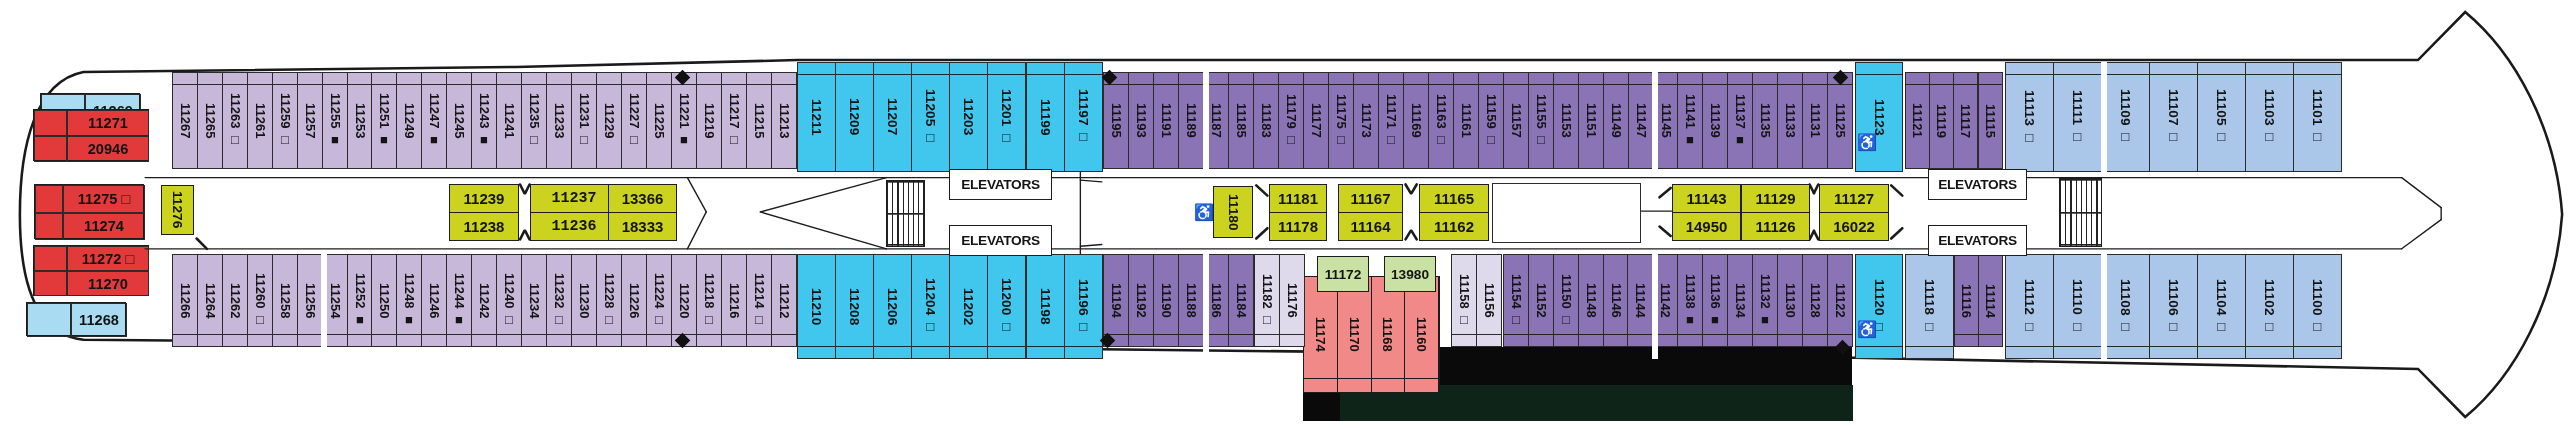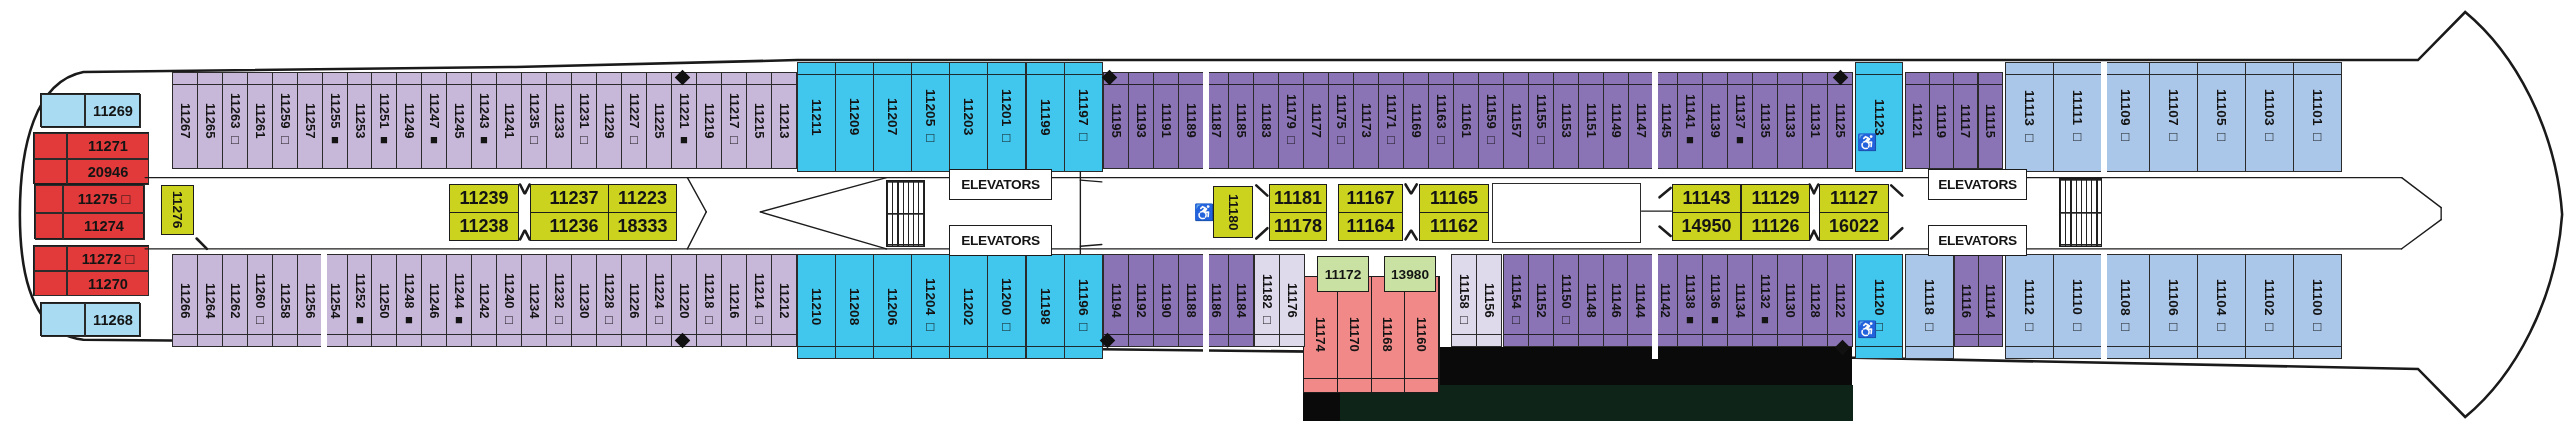--- a/index.html
+++ b/index.html
@@ -7,21 +7,21 @@
          font-family:"Liberation Sans",sans-serif;font-weight:bold;color:#141414;}
   #stage svg{position:absolute;left:0;top:0;}
   .cab{position:absolute;box-sizing:border-box;border:0.9px solid #2b2b2b;
        display:flex;align-items:center;justify-content:center;overflow:hidden;}
   .cab .vnum{writing-mode:vertical-rl;font-size:13px;letter-spacing:0px;white-space:nowrap;}
   .cab.wide .vnum{font-size:13.7px;}
   .row-top{background-image:linear-gradient(to bottom,transparent 11px,rgba(25,25,25,.9) 11px,rgba(25,25,25,.9) 12px,transparent 12px);}
   .row-bottom{background-image:linear-gradient(to top,transparent 11px,rgba(25,25,25,.9) 11px,rgba(25,25,25,.9) 12px,transparent 12px);}
   .blockcell{position:absolute;box-sizing:border-box;border:0.9px solid #2b2b2b;display:flex;align-items:center;justify-content:center;font-size:14.6px;}
   .suite{position:absolute;box-sizing:border-box;border:1.3px solid #1c1c1c;display:flex;flex-direction:column;}
-  .suite .half{flex:1;display:flex;align-items:center;justify-content:center;font-size:18px;border-bottom:0.9px solid #1c1c1c;}
+  .suite .half{flex:1;display:flex;align-items:center;justify-content:center;font-size:15px;border-bottom:0.9px solid #1c1c1c;}
   .suite .half:last-child{border-bottom:none;}
   .vsuite{position:absolute;box-sizing:border-box;border:1.3px solid #1c1c1c;display:flex;align-items:center;justify-content:center;}
   .vsuite .vnum{writing-mode:vertical-rl;font-size:13.7px;}
   .elevbox{position:absolute;box-sizing:border-box;border:1.7px solid #1c1c1c;background:#fff;
            display:flex;align-items:center;justify-content:center;font-size:13.7px;letter-spacing:-0.3px;z-index:7;}
   .stairs{position:absolute;box-sizing:border-box;border:1.3px solid #1c1c1c;background:#fff;z-index:7;
           background-image:repeating-linear-gradient(90deg,#222 0 1.3px,transparent 1.3px 5.2px),
           linear-gradient(#222,#222),linear-gradient(#222,#222),linear-gradient(#222,#222);
           background-size:100% 100%,100% 1.7px,100% 1.7px,100% 1.7px;
           background-position:0 0,0 0,0 50%,0 100%;background-repeat:no-repeat,no-repeat,no-repeat,no-repeat;}
@@ -498,39 +498,39 @@
       <div class="divider" style="left: 1652px; top: 62px; width: 6px; height: 110px; position: absolute; background: rgb(255, 255, 255);"></div>
       <div class="divider" style="left: 2101px; top: 62px; width: 6px; height: 110px; position: absolute; background: rgb(255, 255, 255);"></div>
       <div class="divider" style="left: 321px; top: 254px; width: 6px; height: 105px; position: absolute; background: rgb(255, 255, 255);"></div>
       <div class="divider" style="left: 1203px; top: 254px; width: 6px; height: 105px; position: absolute; background: rgb(255, 255, 255);"></div>
       <div class="divider" style="left: 1652px; top: 254px; width: 6px; height: 105px; position: absolute; background: rgb(255, 255, 255);"></div>
       <div class="divider" style="left: 2101px; top: 254px; width: 6px; height: 105px; position: absolute; background: rgb(255, 255, 255);"></div>
       <div class="band" style="left: 40px; top: 93px; width: 100px; height: 34px; position: absolute; background: rgb(169, 220, 243); z-index: 4; border: 1.3px solid rgb(28, 28, 28); box-sizing: border-box;">
         <div class="blockcell" style="left: 44px; top: 0px; width: 56px; height: 34px; border-width: 0.9px;">11269</div>
         <div class="blockcell" style="left: 0px; top: 0px; width: 44px; height: 34px; border-width: 0.9px;"></div>
       </div>
-      <div class="band" style="left: 33px; top: 132px; width: 116px; height: 52px; position: absolute; background: rgb(226, 58, 58); z-index: 4; border: 1.3px solid rgb(28, 28, 28); box-sizing: border-box;">
+      <div class="band" style="left: 33px; top: 109px; width: 116px; height: 52px; position: absolute; background: rgb(226, 58, 58); z-index: 4; border: 1.3px solid rgb(28, 28, 28); box-sizing: border-box;">
         <div class="blockcell" style="left: 33px; top: 0px; width: 82px; height: 26px; border-width: 0.9px;">11271</div>
         <div class="blockcell" style="left: 0px; top: 0px; width: 33px; height: 26px; border-width: 0.9px;"></div>
         <div class="blockcell" style="left: 33px; top: 26px; width: 82px; height: 26px; border-width: 0.9px;">20946</div>
         <div class="blockcell" style="left: 0px; top: 26px; width: 33px; height: 26px; border-width: 0.9px;"></div>
       </div>
       <div class="band" style="left: 34px; top: 184px; width: 110px; height: 55px; position: absolute; background: rgb(226, 58, 58); z-index: 4; border: 1.3px solid rgb(28, 28, 28); box-sizing: border-box;">
         <div class="blockcell" style="left: 28px; top: 0px; width: 82px; height: 27.5px; border-width: 0.9px;">11275 □</div>
         <div class="blockcell" style="left: 0px; top: 0px; width: 28px; height: 27.5px; border-width: 0.9px;"></div>
         <div class="blockcell" style="left: 28px; top: 27.5px; width: 82px; height: 27.5px; border-width: 0.9px;">11274</div>
         <div class="blockcell" style="left: 0px; top: 27.5px; width: 28px; height: 27.5px; border-width: 0.9px;"></div>
       </div>
       <div class="band" style="left: 33px; top: 245px; width: 116px; height: 51px; position: absolute; background: rgb(226, 58, 58); z-index: 4; border: 1.3px solid rgb(28, 28, 28); box-sizing: border-box;">
         <div class="blockcell" style="left: 33px; top: 0px; width: 82px; height: 25px; border-width: 0.9px;">11272 □</div>
         <div class="blockcell" style="left: 0px; top: 0px; width: 33px; height: 25px; border-width: 0.9px;"></div>
         <div class="blockcell" style="left: 33px; top: 25px; width: 82px; height: 25px; border-width: 0.9px;">11270</div>
         <div class="blockcell" style="left: 0px; top: 25px; width: 33px; height: 25px; border-width: 0.9px;"></div>
       </div>
-      <div class="band" style="left: 40px; top: 302px; width: 100px; height: 34px; position: absolute; background: rgb(169, 220, 243); z-index: 4; border: 1.3px solid rgb(28, 28, 28); box-sizing: border-box;">
+      <div class="band" style="left: 26px; top: 302px; width: 100px; height: 34px; position: absolute; background: rgb(169, 220, 243); z-index: 4; border: 1.3px solid rgb(28, 28, 28); box-sizing: border-box;">
         <div class="blockcell" style="left: 44px; top: 0px; width: 56px; height: 34px; border-width: 0.9px;">11268</div>
         <div class="blockcell" style="left: 0px; top: 0px; width: 44px; height: 34px; border-width: 0.9px;"></div>
       </div>
       <div class="vsuite" style="left: 161px; top: 185px; width: 33px; height: 50px; position: absolute; background: rgb(204, 211, 31); z-index: 7;">
         <span class="vnum">11276</span>
       </div>
     </div>
   <svg id="lines" width="2576" height="429" style="z-index:6" viewBox="0 0 3000 500">
       <line x1="168" y1="207" x2="2798" y2="207" stroke="#1c1c1c" stroke-width="1.6" stroke-linecap="round"></line>
       <line x1="168" y1="290" x2="2798" y2="290" stroke="#1c1c1c" stroke-width="1.6" stroke-linecap="round"></line>
@@ -563,26 +563,26 @@
       <line x1="2113" y1="269" x2="2118" y2="279" stroke="#1c1c1c" stroke-width="3" stroke-linecap="round"></line>
       <line x1="2203" y1="216" x2="2216" y2="228" stroke="#1c1c1c" stroke-width="3" stroke-linecap="round"></line>
       <line x1="2203" y1="278" x2="2216" y2="266" stroke="#1c1c1c" stroke-width="3" stroke-linecap="round"></line>
       <line x1="228" y1="278" x2="240" y2="290" stroke="#1c1c1c" stroke-width="3" stroke-linecap="round"></line>
     </svg>
   <div id="mid">
       <div class="suite" style="left: 449px; top: 184px; width: 70px; height: 57px; background: rgb(204, 211, 31); z-index: 7;">
         <div class="half">11239</div>
         <div class="half">11238</div>
       </div>
-      <div class="suite" style="left: 530px; top: 184px; width: 88px; height: 57px; background: rgb(204, 211, 31); z-index: 7;">
+      <div class="suite" style="left: 530px; top: 184px; width: 88px; height: 57px; background: rgb(204, 211, 31); z-index: 7; font-family: Liberation Mono, monospace;">
         <div class="half">11237</div>
         <div class="half">11236</div>
       </div>
       <div class="suite" style="left: 608px; top: 184px; width: 69px; height: 57px; background: rgb(204, 211, 31); z-index: 7;">
-        <div class="half">11223</div>
+        <div class="half">13366</div>
         <div class="half">18333</div>
       </div>
       <div class="suite" style="left: 1269px; top: 184px; width: 58px; height: 57px; background: rgb(204, 211, 31); z-index: 7;">
         <div class="half">11181</div>
         <div class="half">11178</div>
       </div>
       <div class="suite" style="left: 1338px; top: 184px; width: 65px; height: 57px; background: rgb(204, 211, 31); z-index: 7;">
         <div class="half">11167</div>
         <div class="half">11164</div>
       </div>

